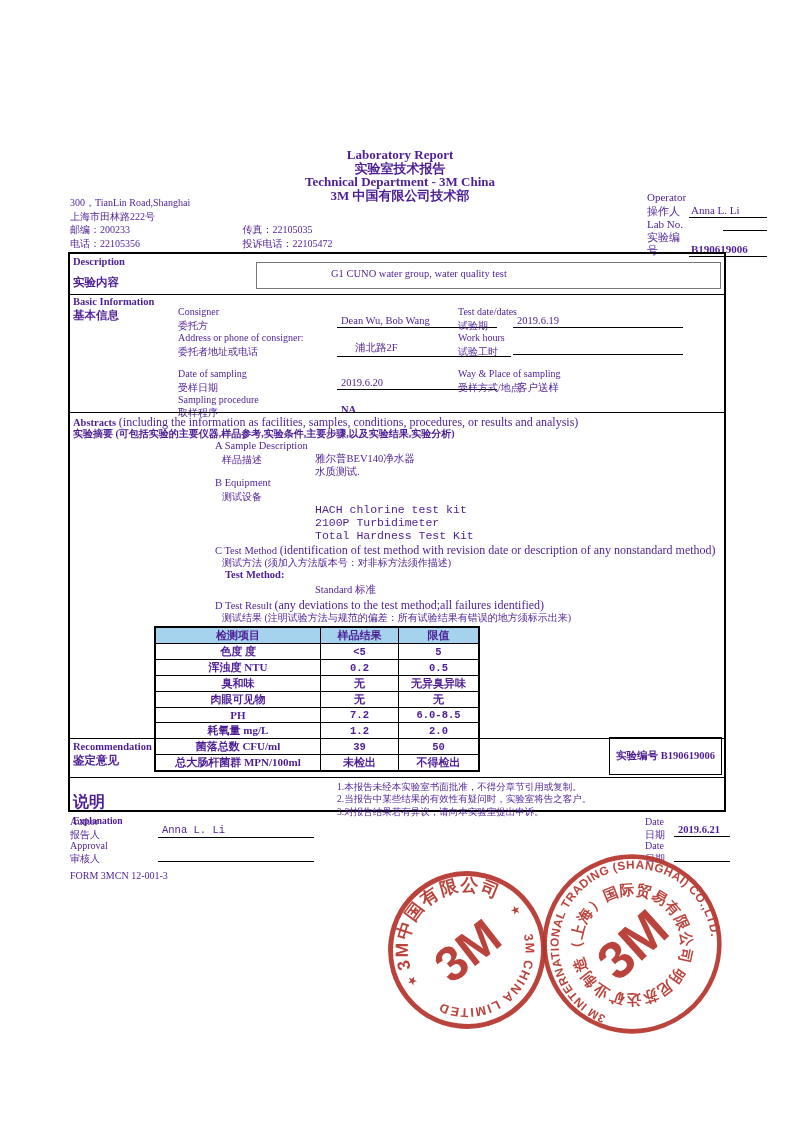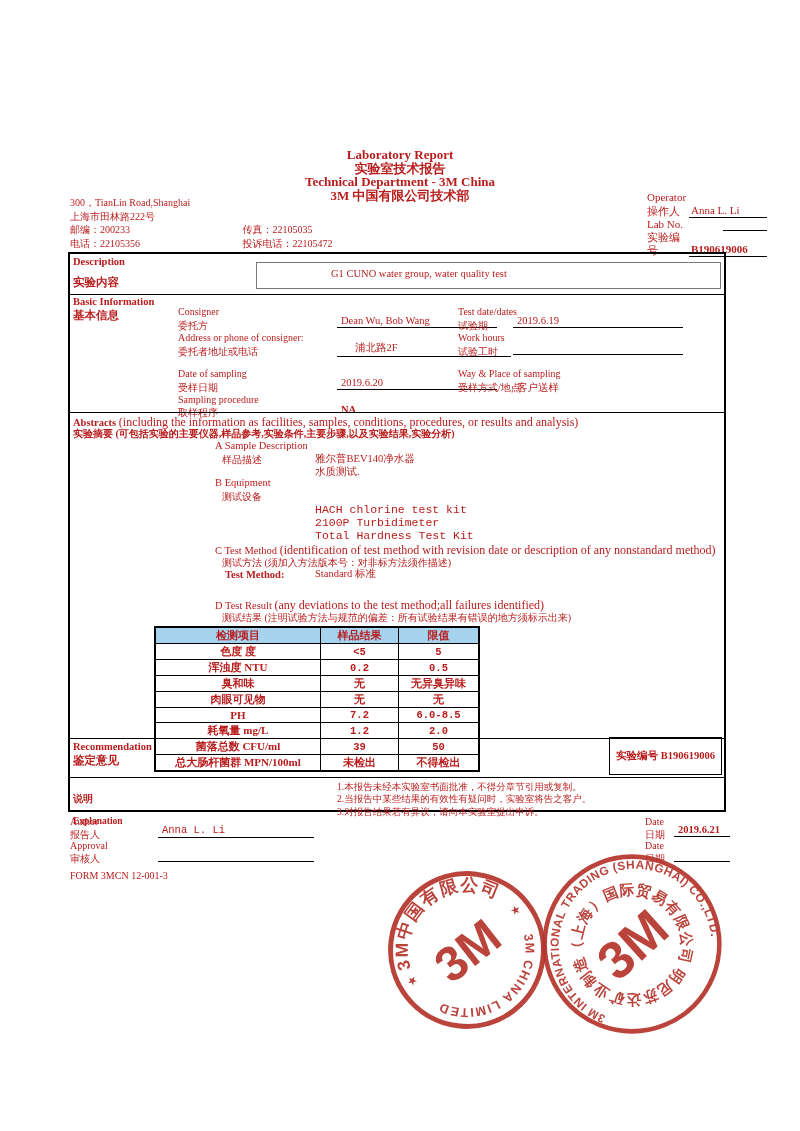--- a/index.html
+++ b/index.html
@@ -1,18 +1,18 @@
 <!DOCTYPE html>
 <html style="--stamp-red: #b5342c; --th-bg: #a5d3ee;"><head>
 <meta charset="utf-8">
 <style>
   :root{ --stamp-red:#b5342c; --th-bg:#a5d3ee; }
   html,body{margin:0;padding:0;background:#fff;}
   .page{position:relative;width:800px;height:1131px;background:#fff;overflow:hidden;
-        font-family:"Liberation Serif","DejaVu Serif",serif;color:#b91c1c;}
+        font-family:"Liberation Serif","DejaVu Serif",serif;color:#4c1d95;}
   .abs{position:absolute;}
   .b{font-weight:bold;}
   .mono{font-family:Liberation Mono, monospace;}
   .doc-header{position:absolute;top:148px;left:0;width:100%;text-align:center;
               font-weight:bold;font-size:13px;line-height:13.5px;}
   .contact{position:absolute;left:70px;top:196px;font-size:10px;line-height:13.5px;}
   .c2{display:inline-block;width:170px;}
   .opblock{position:absolute;left:647px;top:191px;font-size:11px;line-height:13px;}
   .oprow{display:flex;align-items:flex-end;}
   .oplabel{width:42px;}
@@ -145,21 +145,21 @@
         <div>2100P Turbidimeter</div>
         <div>Total Hardness Test Kit</div>
       </div>
 
       <div class="abs" style="left:145px;top:130px;font-size:10.5px;">
         <span>C Test Method</span>
         <span class="note">(identification of test method with revision date or description of any nonstandard method)</span>
       </div>
       <div class="abs fl" style="left:152px;top:143px;">测试方法 (须加入方法版本号：对非标方法须作描述)</div>
       <div class="abs fv b" style="left:155px;top:156px;">Test Method:</div>
-      <div class="abs fv" style="left:245px;top:154px;">Standard 标准</div>
+      <div class="abs fv" style="left:245px;top:170px;">Standard 标准</div>
 
       <div class="abs" style="left:145px;top:185px;font-size:10.5px;">
         <span>D Test Result</span>
         <span class="note">(any deviations to the test method;all failures identified)</span>
       </div>
       <div class="abs fl" style="left:152px;top:198px;">测试结果 (注明试验方法与规范的偏差：所有试验结果有错误的地方须标示出来)</div>
 
       <table class="rtable abs" style="left:84px;top:213px;">
         <tbody>
             <tr>
@@ -214,21 +214,21 @@
 
     <div class="sec" style="top:485px;height:38px;">
       <div class="abs sec-h-en" style="left:3px;top:2px;">Recommendation</div>
       <div class="abs sec-h-zh" style="left:3px;top:14px;">鉴定意见</div>
       <div class="labno-box">实验编号  B190619006</div>
     </div>
     <div class="sep" style="top:523px;"></div>
 
     <div class="sec" style="top:524px;bottom:0;">
       <div class="abs sec-h-en" style="left:3px;top:2px;font-size:9.5px;margin-top:36px;">Explanation</div>
-      <div class="abs sec-h-zh" style="left:3px;top:14px;font-size:10px;">说明</div>
+      <div class="abs sec-h-zh" style="left:3px;top:14px;font-size:16px;">说明</div>
       <div class="abs" style="left:267px;top:3px;font-size:9.5px;line-height:12.3px;">
         <div>1.本报告未经本实验室书面批准，不得分章节引用或复制。</div>
         <div>2.当报告中某些结果的有效性有疑问时，实验室将告之客户。</div>
         <div>3.对报告结果若有异议，请向本实验室提出申诉。</div>
       </div>
     </div>
   </div>
 
   <div class="abs fl" style="left:70px;top:816px;">Author</div>
   <div class="abs fl" style="left:70px;top:828px;">报告人</div>

